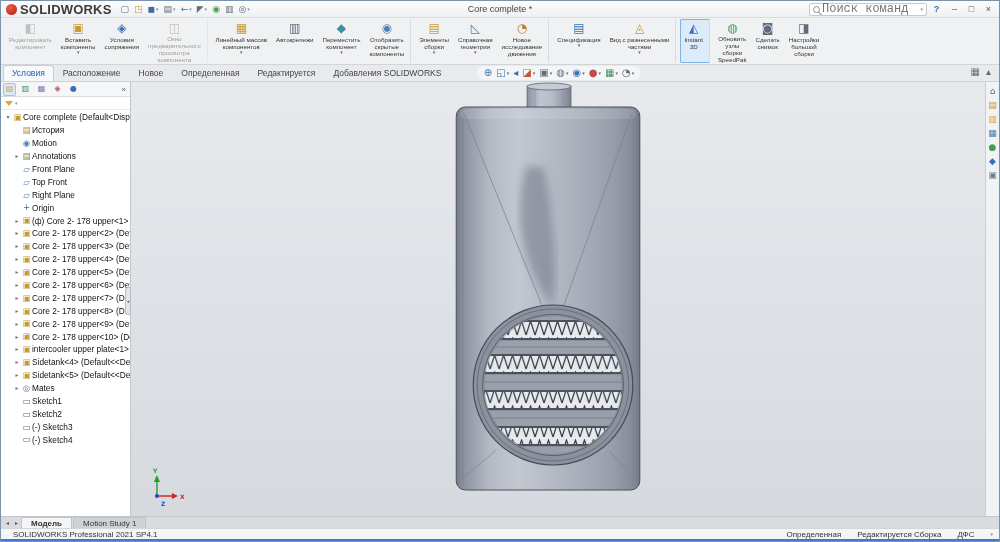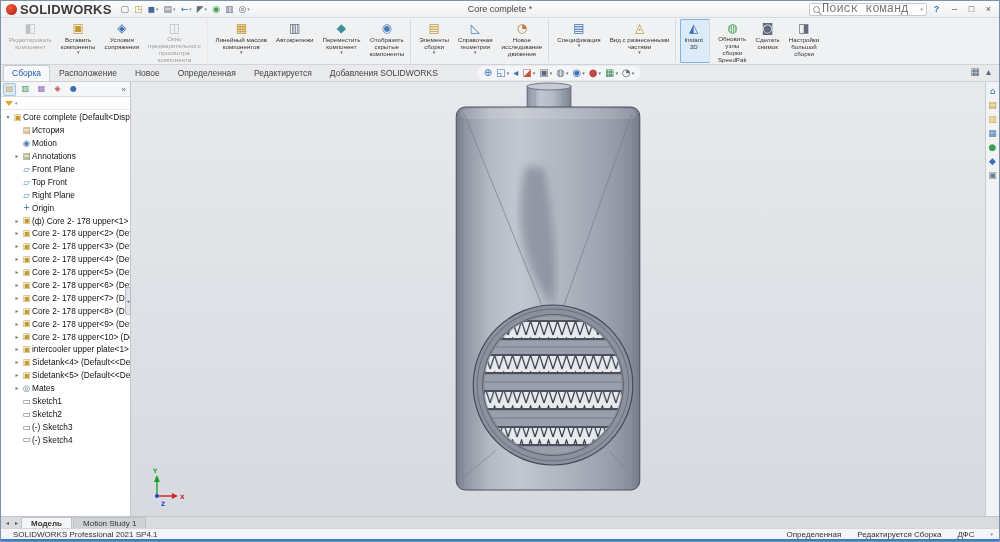--- a/index.html
+++ b/index.html
@@ -266,21 +266,21 @@
         <span class="gi ricon">◨</span>
         <span class="rlabel">Настройки
 большой
 сборки</span>
       </div>
     </div>
 
   <div class="tabrow">
     <div class="ctabs">
 
-        <div class="ctab active"><span>Сборка</span></div>
+        <div class="ctab active"><span>Условия</span></div>
 
         <div class="ctab"><span>Расположение</span></div>
 
         <div class="ctab"><span>Новое</span></div>
 
         <div class="ctab"><span>Определенная</span></div>
 
         <div class="ctab"><span>Редактируется</span></div>
 
         <div class="ctab"><span>Добавления SOLIDWORKS</span></div>

